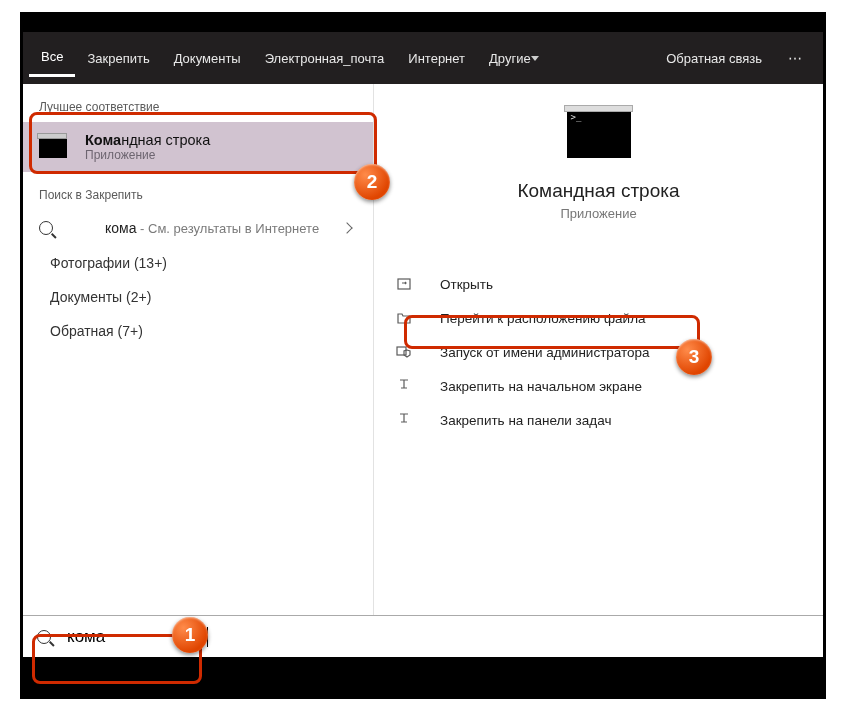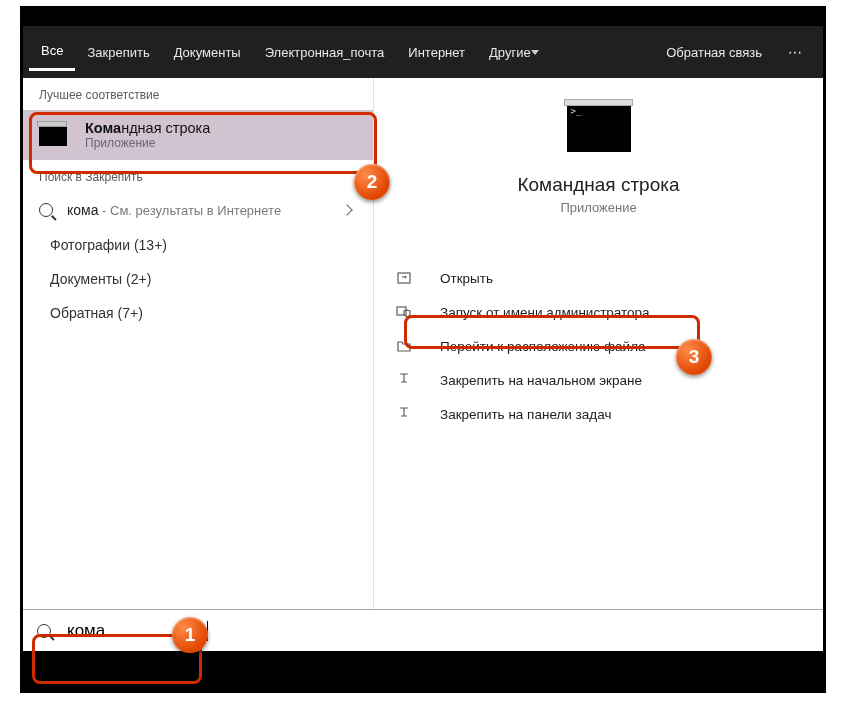--- a/index.html
+++ b/index.html
@@ -1,39 +1,39 @@
 <!DOCTYPE html>
 <html><head>
   <meta charset="utf-8">
   <style>
     * { margin:0; padding:0; box-sizing:border-box; font-family:"Segoe UI",Tahoma,sans-serif; }
     body { width:847px; height:701px; background:#fff; position:relative; overflow:hidden; }
-    .frame { position:absolute; left:20px; top:6px; width:806px; height:687px; background:#000; }
+    .frame { position:absolute; left:20px; top:12px; width:806px; height:687px; background:#000; }
     .panel { position:absolute; left:3px; top:20px; width:800px; height:625px; background:#fff; display:flex; flex-direction:column; }
 
     .topbar { background:#221f20; height:52px; display:flex; align-items:center; color:#e8e8e8; font-size:13px; padding:0 6px; }
     .tab { padding:10px 12px; cursor:pointer; white-space:nowrap; }
     .tab.active { border-bottom:3px solid #fff; color:#fff; font-weight:400; }
     .tab.more { display:flex; align-items:center; }
     .chev { width:0; height:0; border-left:4px solid transparent; border-right:4px solid transparent; border-top:5px solid #ccc; display:inline-block; }
     .spacer { flex:1; }
     .ellipsis { padding:10px 14px; letter-spacing:1px; font-size:14px; cursor:pointer; }
 
     .body { flex:1; display:flex; }
     .left { width:350px; display:flex; flex-direction:column; }
-    .section-label { font-size:12px; color:#5b5b5b; padding:10px 16px 8px; }
+    .section-label { font-size:12px; color:#5b5b5b; padding:16px 16px 8px; }
     .best-match { display:flex; align-items:center; padding:10px 16px; background:#d1c3d0; }
     .cmd-icon-sm { width:28px; height:22px; background:#000; position:relative; margin-right:18px; }
     .cmd-icon-sm::before { content:""; position:absolute; left:-2px; top:-3px; width:28px; height:4px; background:#ccc; border:1px solid #999; }
     .bm-title { font-size:14.5px; color:#111; }
     .bm-title .hl { font-weight:600; }
     .bm-sub { font-size:12px; color:#6d6570; }
 
     .web-row { display:flex; align-items:center; padding:10px 16px; cursor:pointer; }
-    .web-row .lbl { flex:1; font-size:14px; color:#222; }
+    .web-row .lbl { flex:1; font-size:14px; color:#222;margin-left:38px; }
     .web-row .lbl .sub { color:#7a7a7a; font-size:13px; }
     .mag { width:14px; height:14px; border:1.5px solid #333; border-radius:50%; position:relative; margin-right:14px; }
     .mag::after { content:""; position:absolute; width:6px; height:1.5px; background:#333; right:-5px; bottom:-2px; transform:rotate(45deg); }
     .arrow-r { width:8px; height:8px; border-top:1.5px solid #666; border-right:1.5px solid #666; transform:rotate(45deg); margin-right:6px; }
 
     .cat-row { padding:9px 27px; font-size:14px; color:#333; cursor:pointer; }
 
     .right { flex:1; border-left:1px solid #e2e2e2; padding-top:26px; text-align:center; }
     .cmd-icon-lg { width:64px; height:48px; background:#000; margin:0 auto 22px; position:relative; }
     .cmd-icon-lg::before { content:""; position:absolute; left:-3px; top:-5px; width:67px; height:5px; background:#ddd; border:1px solid #aaa; }
@@ -111,30 +111,30 @@
         <div class="actions">
           <div class="action">
             <span class="aicon"><svg viewBox="0 0 16 16">
                   <rect x="2" y="3" width="12" height="10"></rect>
                   <path d="M6 7 L10 7 M9 6 L10 7 L9 8"></path>
                 </svg></span>
             <span>Открыть</span>
           </div>
           <div class="action">
             <span class="aicon"><svg viewBox="0 0 16 16">
+                  <path d="M2 4 L6 4 L7 6 L14 6 L14 13 L2 13 Z"></path>
+                </svg></span>
+            <span>Перейти к расположению файла</span>
+          </div>
+          <div class="action">
+            <span class="aicon"><svg viewBox="0 0 16 16">
                   <rect x="1" y="3" width="9" height="8"></rect>
                   <path d="M11 6 L14 7 L14 11 L11 13 L8 11 L8 7 Z"></path>
                 </svg></span>
             <span>Запуск от имени администратора</span>
-          </div>
-          <div class="action">
-            <span class="aicon"><svg viewBox="0 0 16 16">
-                  <path d="M2 4 L6 4 L7 6 L14 6 L14 13 L2 13 Z"></path>
-                </svg></span>
-            <span>Перейти к расположению файла</span>
           </div>
           <div class="action">
             <span class="aicon"><svg viewBox="0 0 16 16">
                   <path d="M4 2 L12 2 M8 2 L8 10 M5 10 L11 10"></path>
                 </svg></span>
             <span>Закрепить на начальном экране</span>
           </div>
           <div class="action">
             <span class="aicon"><svg viewBox="0 0 16 16">
                   <path d="M4 2 L12 2 M8 2 L8 10 M5 10 L11 10"></path>

